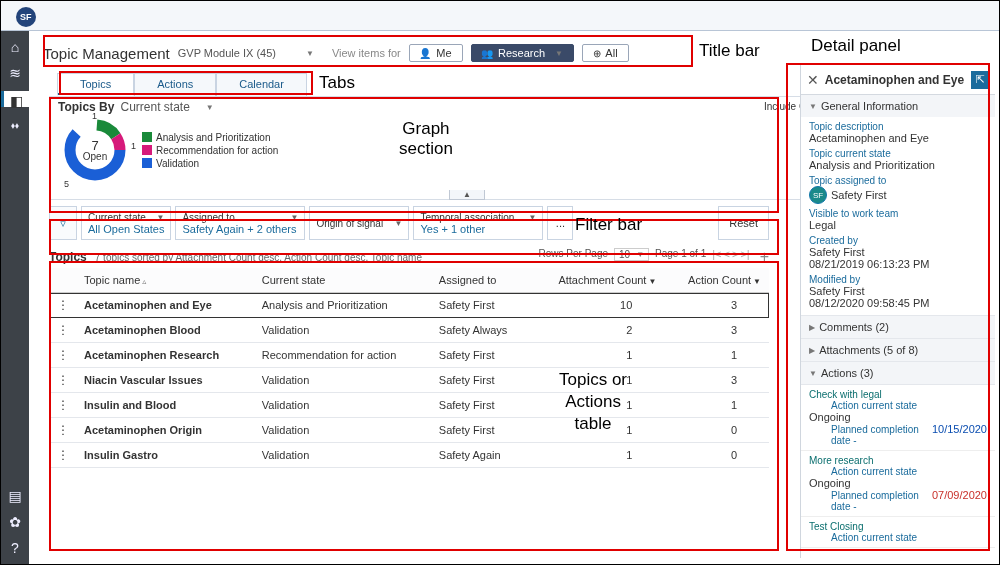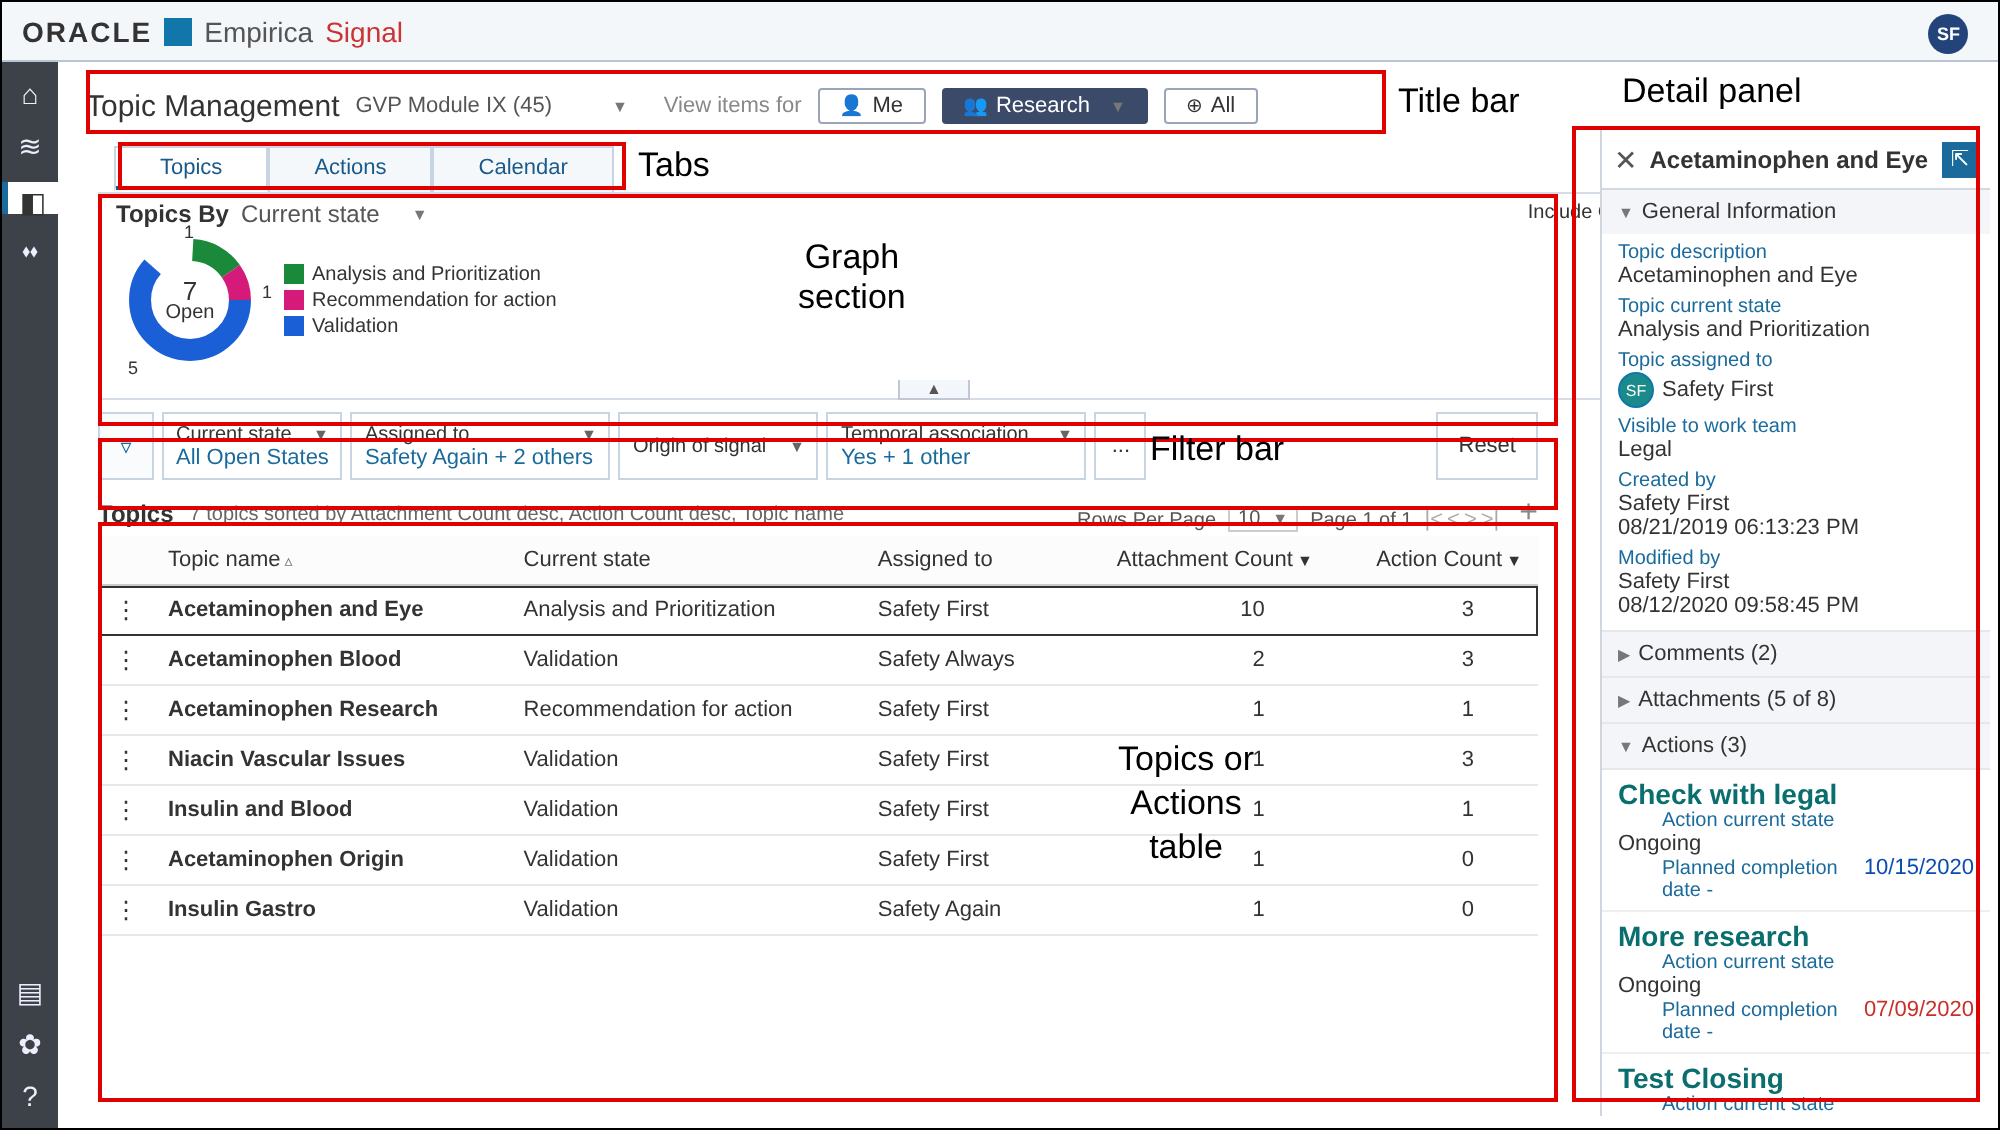--- a/index.html
+++ b/index.html
@@ -71,21 +71,21 @@
   .filtcell.wide{ min-width:130px;}
   .filtcell.narrow{ min-width:90px;}
   .filtcell .chevf { font-size:8px; color:#666;}
   .resetbtn { border:1px solid #c9d4e2; background:#fff; padding:0 10px; display:flex; align-items:center; cursor:pointer; margin-left:auto; font-size:11px;}
   
   
   .tblwrap { margin:6px 10px 0 20px;}
   .tblhead { display:flex; align-items:center; gap:8px; font-size:11px; color:#333; padding:2px 0;}
   .tblhead .ttl { font-weight:bold; font-size:12px;}
   .tblhead .summary { color:#666; font-size:10px;}
-  .tblhead-right { margin-left:auto; display:flex; align-items:flex-end; gap:6px; font-size:10px; color:#555;}
+  .tblhead-right { margin-left:auto; display:flex; align-items:flex-start; gap:6px; font-size:10px; color:#555;}
   .rpp { border:1px solid #ccc; padding:0 4px; display:flex; align-items:center; gap:6px; cursor:pointer;}
   .pager { display:flex; gap:2px;}
   .pager span { color:#aaa; cursor:pointer; font-size:11px;}
   .plus { font-size:16px; color:#888; cursor:pointer; margin-left:4px;}
   
   table.grid { width:100%; border-collapse:collapse; font-size:11px;}
   table.grid th { text-align:left; font-weight:normal; color:#333; padding:6px 8px; border-bottom:1px solid #ccc; background:#fcfcfd; position:relative;}
   table.grid th .sort { font-size:8px; color:#777; margin-left:2px;}
   table.grid th .sortd { font-size:8px; color:#333; margin-left:2px;}
   table.grid td { padding:5px 8px; border-bottom:1px solid #e4e7ec; color:#333;}
@@ -103,37 +103,31 @@
   .detail-head .pop { width:18px; height:18px; background:#1a6b9c; color:#fff; display:flex; align-items:center; justify-content:center; cursor:pointer; font-size:11px;}
   .panel-sec { border-bottom:1px solid #e4e7ec;}
   .sec-h { padding:5px 8px; font-size:11px; color:#333; display:flex; align-items:center; gap:4px; cursor:pointer; background:#f3f5f8;}
   .sec-h .tri { font-size:8px; color:#777;}
   .sec-body { padding:4px 8px 6px 8px; display:flex; flex-direction:column; gap:4px;}
   .kv .k { font-size:10px; color:#1a6b9c;}
   .kv .v { font-size:11px; color:#333;}
   .assigned { display:flex; align-items:center; gap:4px;}
   .mini-av { width:18px; height:18px; border-radius:50%; background:#1a8a8a; color:#fff; display:flex; align-items:center; justify-content:center; font-size:8px; border:1px solid #17a;}
   .action-item { padding:4px 8px; border-bottom:1px solid #eee;}
-  .action-item .an { color:#0a6e6e; font-weight:bold; font-size:14px;}
+  .action-item .an { color:#0a6e6e; font-weight:normal; font-size:10px;}
   .action-item .ak { font-size:10px; color:#1a6b9c;margin-left:22px;}
   .action-item .av { font-size:11px; color:#333;}
   .action-item .dt-blue { color:#0a4db0;}
   .action-item .dt-red { color:#c8302a;}
   .inline { display:flex; gap:4px; align-items:baseline;}
 </style>
 </head>
 <body>
 
 <div class="brand">
-  <div class="brand-left">
-    <span class="brand-text1">ORACLE</span>
-    <span class="brand-icon"></span>
-    <span class="brand-text2">Empirica</span>
-    <span class="brand-text3">Signal</span>
-  </div>
   <div class="brand-right">
     <span>safety</span>
     <span class="avatar">SF</span>
     <span class="chev">▼</span>
   </div>
 </div>
 
 <div class="rail">
   <div class="rail-group">
     <div class="rail-icon">⌂</div>

